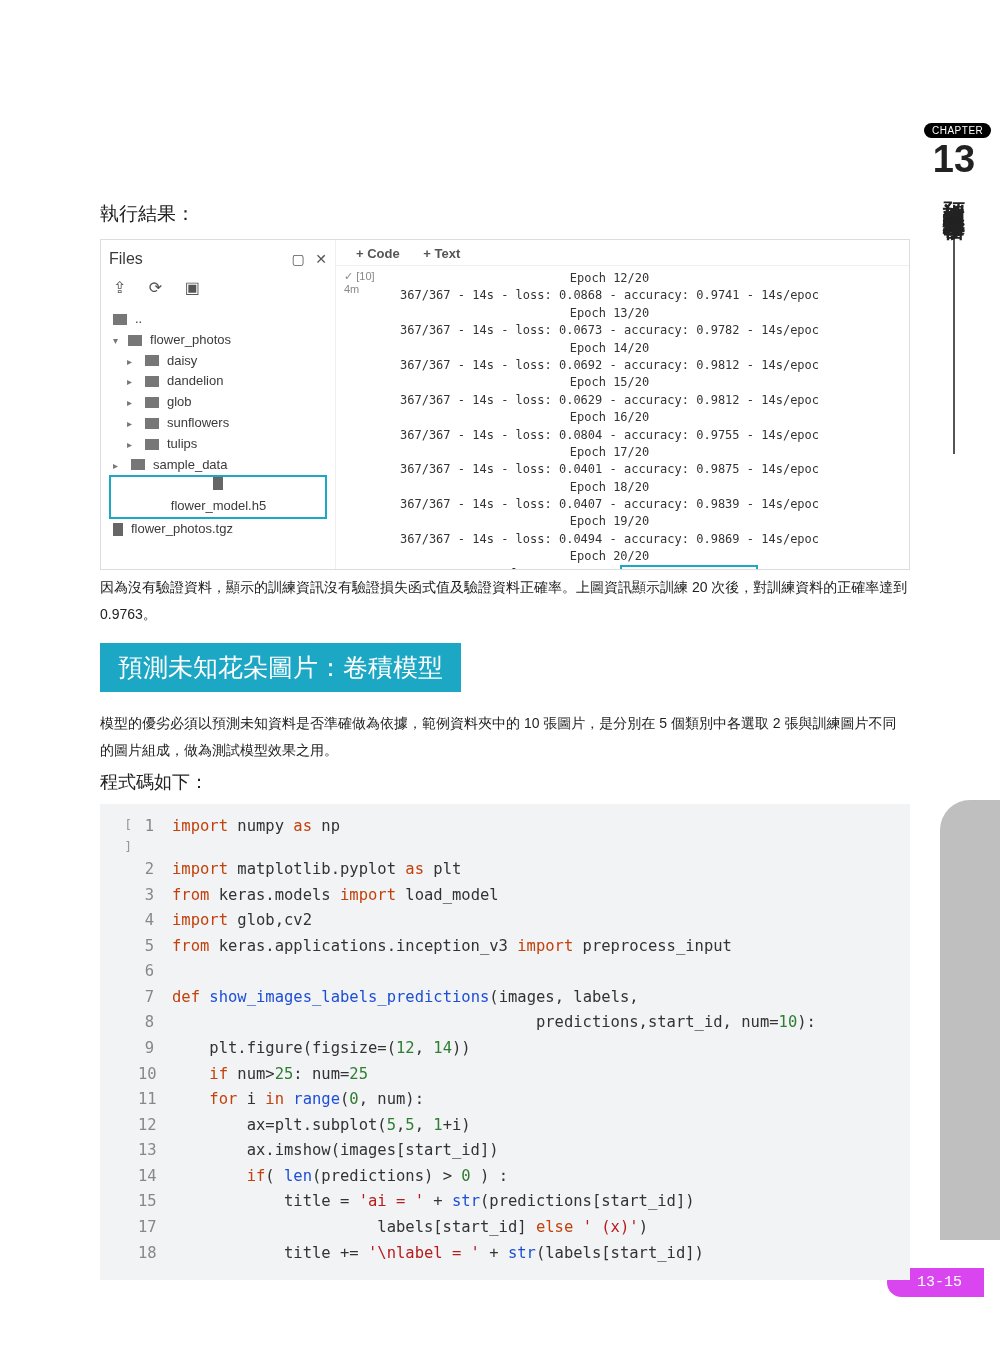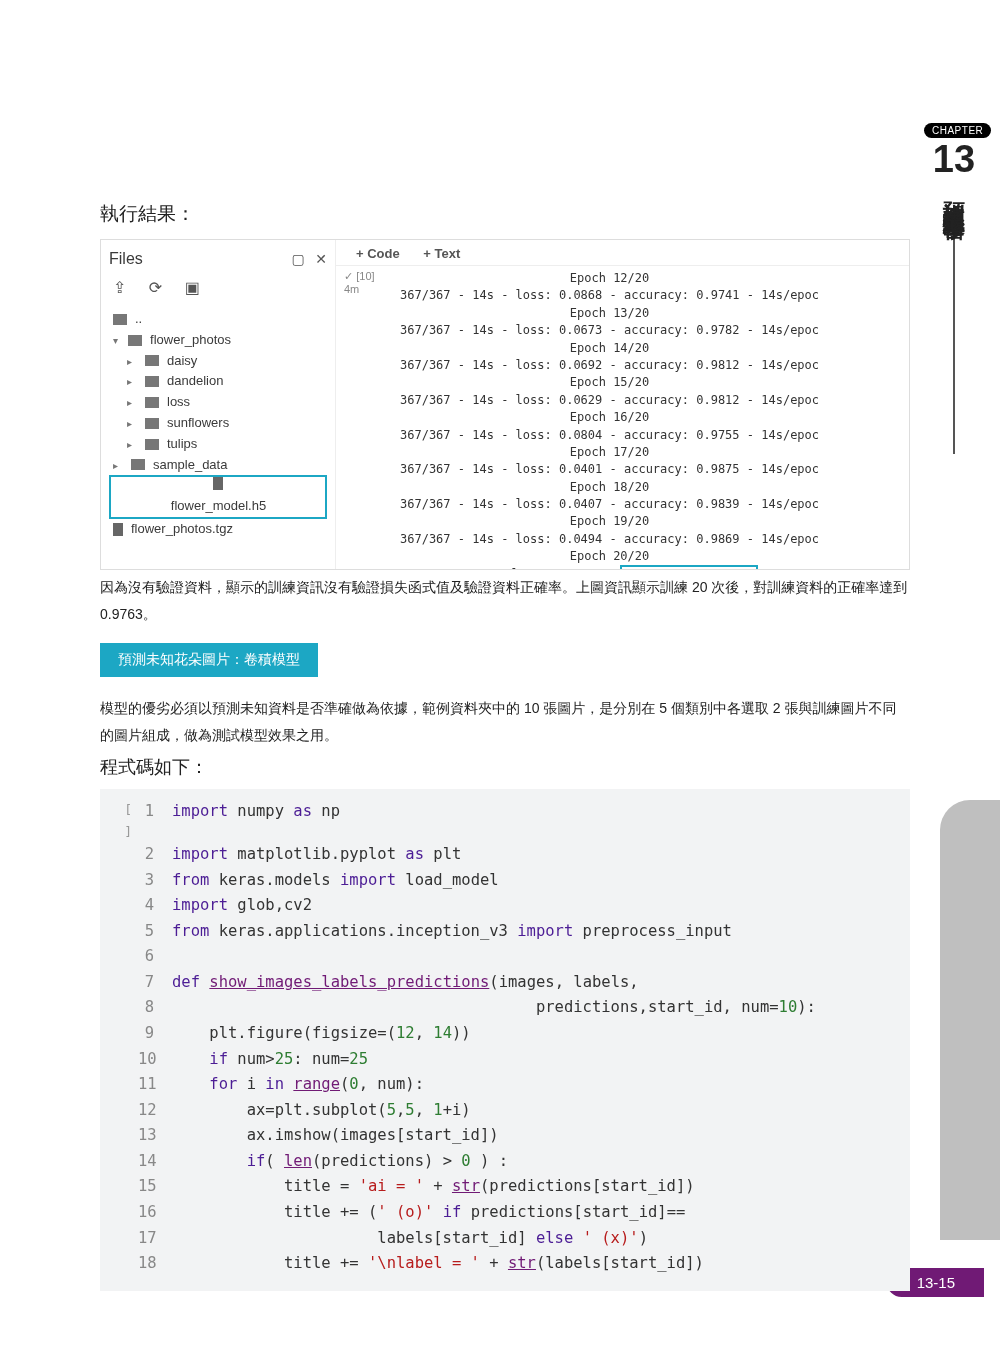--- a/index.html
+++ b/index.html
@@ -59,25 +59,26 @@
     top: 800px;
     width: 60px;
     height: 440px;
     background: #bfbfbf;
     border-top-left-radius: 30px;
   }
   .page-num-badge {
     position: absolute;
     right: 16px;
     bottom: 56px;
-    background: #701a75;
+    background: #d946ef;
     color: #fff;
     font-size: 15px;
-    padding: 6px 29px 6px 30px;
+    padding: 6px 22px 6px 30px;
     border-radius: 22px 0 0 22px;
+    font-family: Liberation Mono, monospace;
   }
 
   h4.run-label { font-size: 19px; font-weight: 400; margin-bottom: 12px; margin-top: 46px; }
 
   
   .colab {
     border: 1px solid #ddd;
     display: flex;
     font-size: 12.5px;
     color: #3a3a3a;
@@ -121,40 +122,40 @@
     padding: 4px 0 0 10px;
     line-height: 1.45;
     white-space: pre;
     position:relative;
     text-align:center;
   }
   .epoch-out .hl { border:2px solid #1ca7c4; padding:0 2px;}
 
   .para { font-size:14px; line-height:1.95; margin: 4px 0;}
   .section-h {
-    background:#1ca7c4; color:#fff; font-size:14px;
+    background:#1ca7c4; color:#fff; font-size:25px;
     padding:8px 18px; display:inline-block; margin: 10px 0 14px;
   }
 
   
   .codeblock {
     background:#f2f3f4;
     font-family:"Consolas","Menlo",monospace;
     font-size:15.5px;
     line-height:1.65;
     padding: 10px 10px 14px 10px;
     margin-top:8px;
     color:#333;
   }
   .codeblock .row { display:flex;}
   .codeblock .gut { width:28px; text-align:right; color:#999; font-size:13px; padding-right:6px; user-select:none;}
   .codeblock .ln { width:34px; text-align:right; color:#888; padding-right:18px; user-select:none;}
   .codeblock .code { flex:1; white-space:pre;}
-  .kw { color:#4c1d95;}  
-  .fn { color:#701a75;text-decoration:underline;}  
+  .kw { color:#c2410c;}  
+  .fn { color:#1d4ed8;}  
   .num { color:#2e7d32;}
   .str { color:#b71c1c;}
 </style>
 </head>
 <body>
 
 <div class="chapter-tab">
   <span class="chapter-badge">CHAPTER</span>
   <div class="chapter-num">13</div>
   <div class="chapter-title-vert">預訓練模型及遷移學習</div>
@@ -197,21 +198,21 @@
             <span>daisy</span>
           </div>
         <div class="item indent1">
             <span class="folder-ico"></span>
             <span class="dir-ic"></span>
             <span>dandelion</span>
           </div>
         <div class="item indent1">
             <span class="folder-ico"></span>
             <span class="dir-ic"></span>
-            <span>loss</span>
+            <span>glob</span>
           </div>
         <div class="item indent1">
             <span class="folder-ico"></span>
             <span class="dir-ic"></span>
             <span>sunflowers</span>
           </div>
         <div class="item indent1">
             <span class="folder-ico"></span>
             <span class="dir-ic"></span>
             <span>tulips</span>
@@ -342,25 +343,20 @@
         <div class="ln">14</div>
         <div class="code">        <span class="kw">if</span>( <span class="fn">len</span>(predictions) &gt; <span class="num">0</span> ) :</div>
       </div>
       <div class="row">
         <div class="gut"></div>
         <div class="ln">15</div>
         <div class="code">            title = <span class="str">'ai = '</span> + <span class="fn">str</span>(predictions[start_id])</div>
       </div>
       <div class="row">
         <div class="gut"></div>
-        <div class="ln">16</div>
-        <div class="code">            title += (<span class="str">' (o)'</span> <span class="kw">if</span> predictions[start_id]==</div>
-      </div>
-      <div class="row">
-        <div class="gut"></div>
         <div class="ln">17</div>
         <div class="code">                      labels[start_id] <span class="kw">else</span> <span class="str">' (x)'</span>)</div>
       </div>
       <div class="row">
         <div class="gut"></div>
         <div class="ln">18</div>
         <div class="code">            title += <span class="str">'\nlabel = '</span> + <span class="fn">str</span>(labels[start_id])</div>
       </div>
     </div>
 

